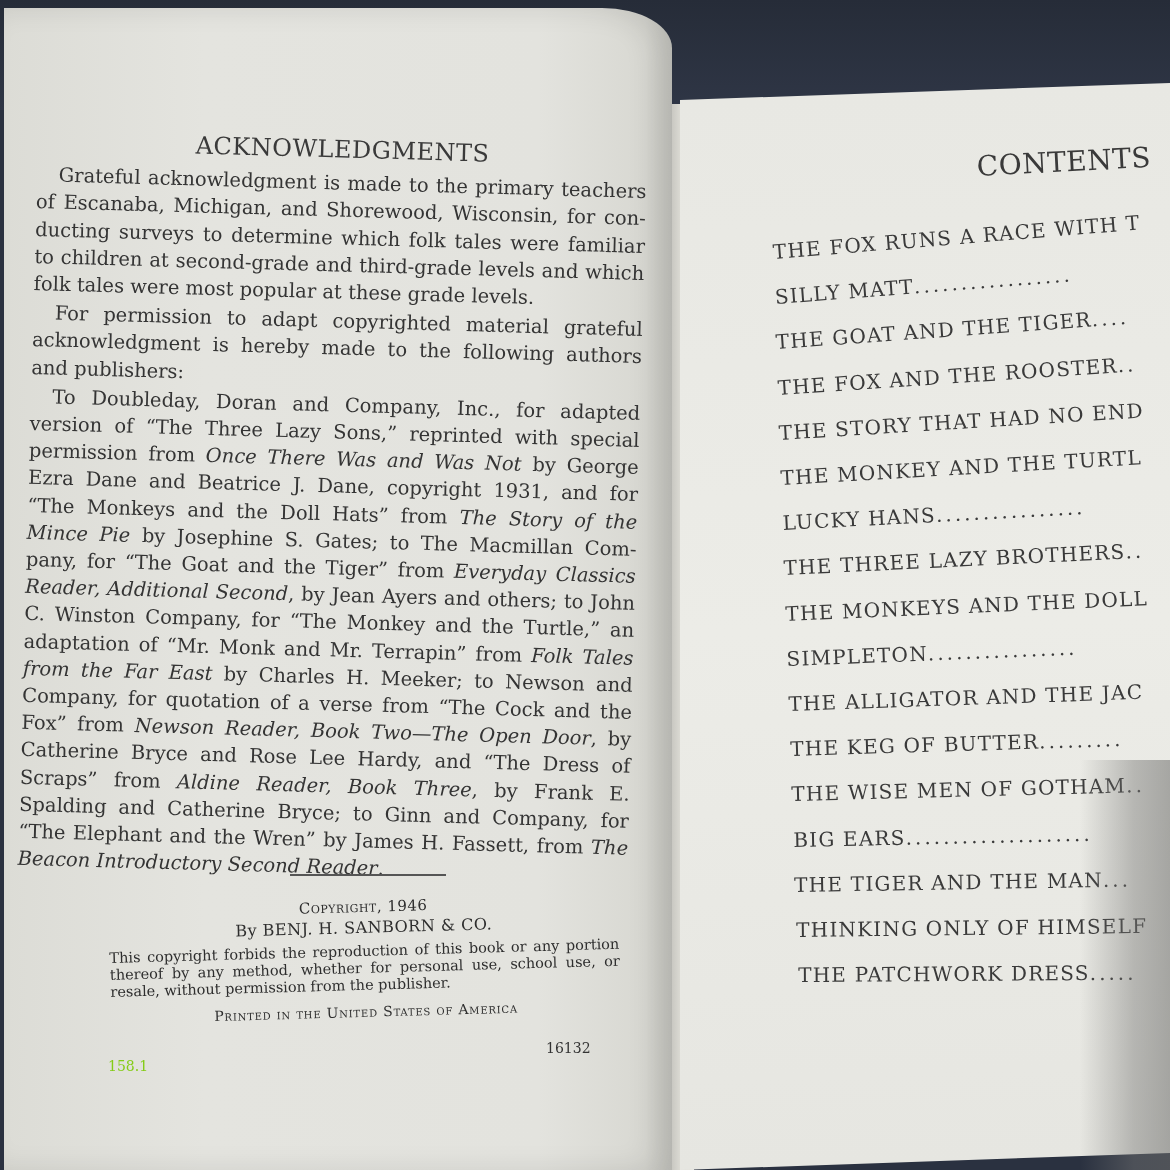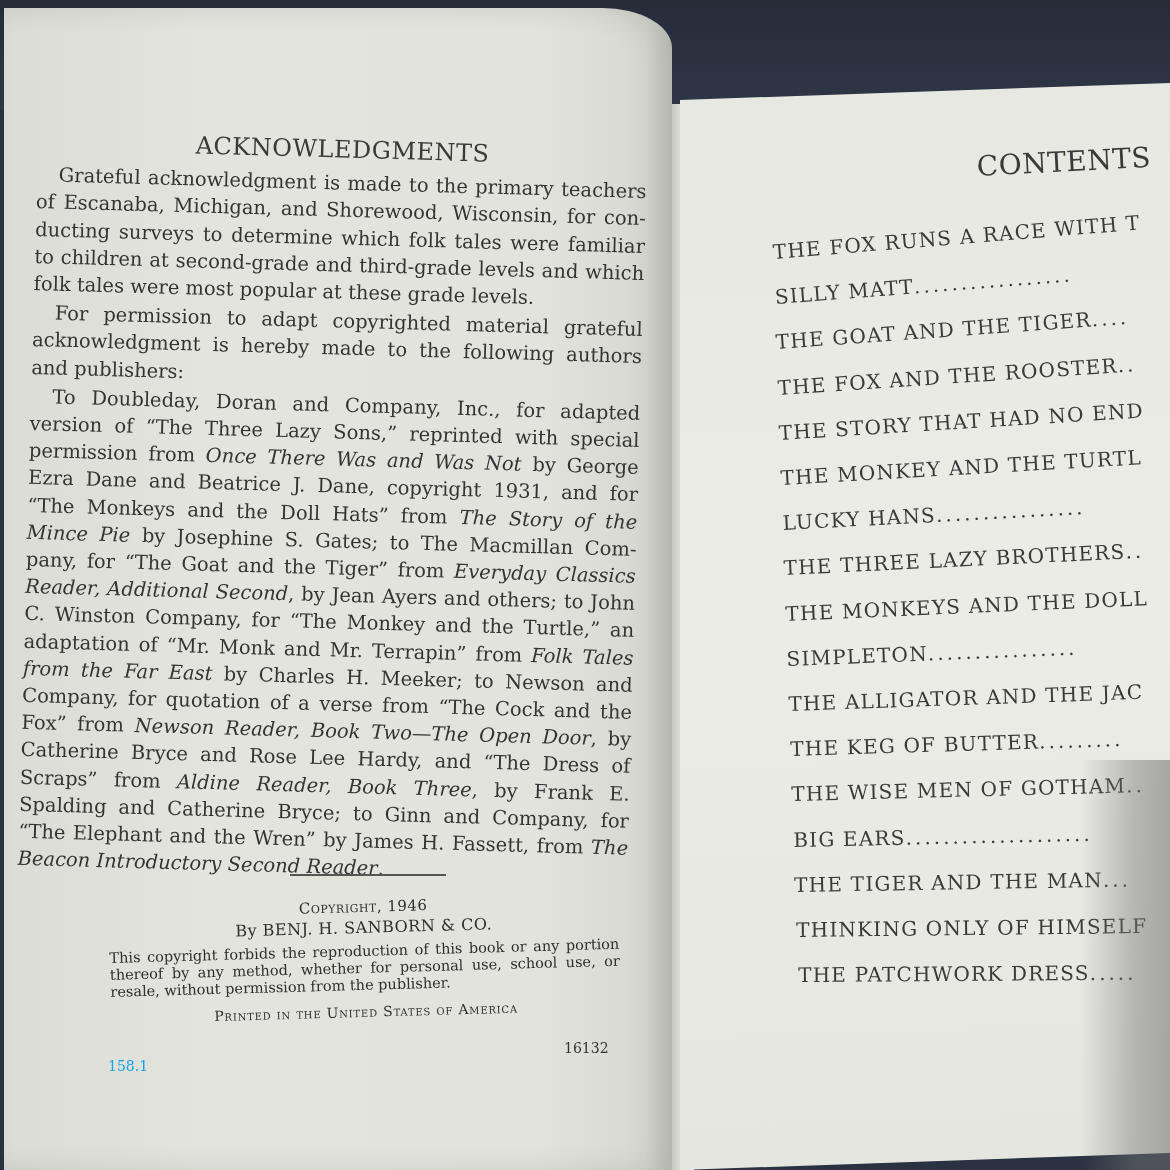--- a/index.html
+++ b/index.html
@@ -51,22 +51,22 @@
       position: absolute; left: 290px; top: 874px; width: 156px; height: 2px; background: #555;
     }
     .copyright {
       position: absolute; left: 108px; top: 905px; width: 510px; color: #2e2e2e;
       transform: rotate(-1.6deg); transform-origin: left top;
     }
     .copyright .c-year { text-align: center; font-size: 15px; letter-spacing: 0.5px; font-variant: small-caps; }
     .copyright .c-by { text-align: center; font-size: 16px; letter-spacing: 0.5px; margin-top: 2px; }
     .copyright .c-notice { font-size: 14.5px; line-height: 17px; margin-top: 6px; text-align: justify; }
     .copyright .c-printed { text-align: center; font-size: 14px; letter-spacing: 0.8px; font-variant: small-caps; margin-top: 10px; }
-    .code-right { position: absolute; left: 564px; top: 1040px; font-size: 14px; color: #333; }
-    .code-left { position: absolute; left: 108px; top: 1058px; font-size: 14px; color: #0ea5e9; }
+    .code-right { position: absolute; left: 546px; top: 1040px; font-size: 14px; color: #333; }
+    .code-left { position: absolute; left: 108px; top: 1058px; font-size: 14px; color: #84cc16; }
 
     
     .contents-title {
       position: absolute; left: 976px; top: 150px; font-size: 28px; color: #3a3a3a;
       transform: rotate(-3deg); transform-origin: left top; letter-spacing: 0.5px;
       white-space: nowrap;
     }
     .toc { position: absolute; left: 772px; top: 210px; width: 420px; }
     .toc-item {
       position: absolute; white-space: nowrap; font-size: 20px; color: #3a3a3a;

